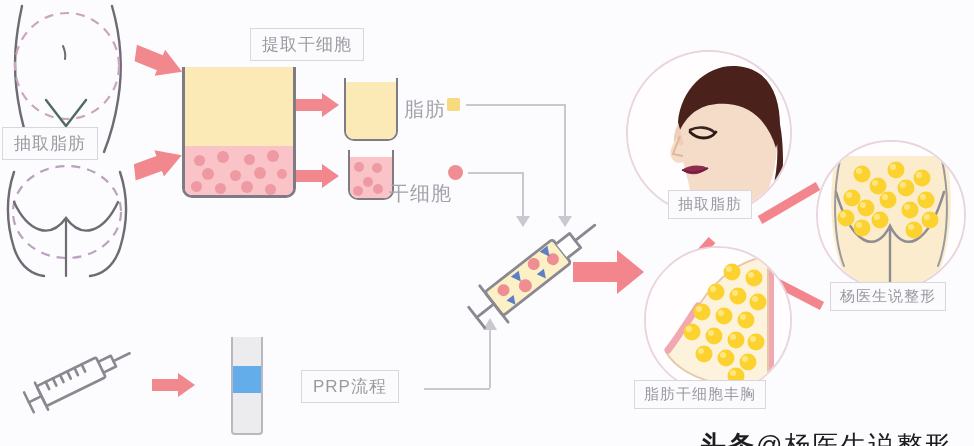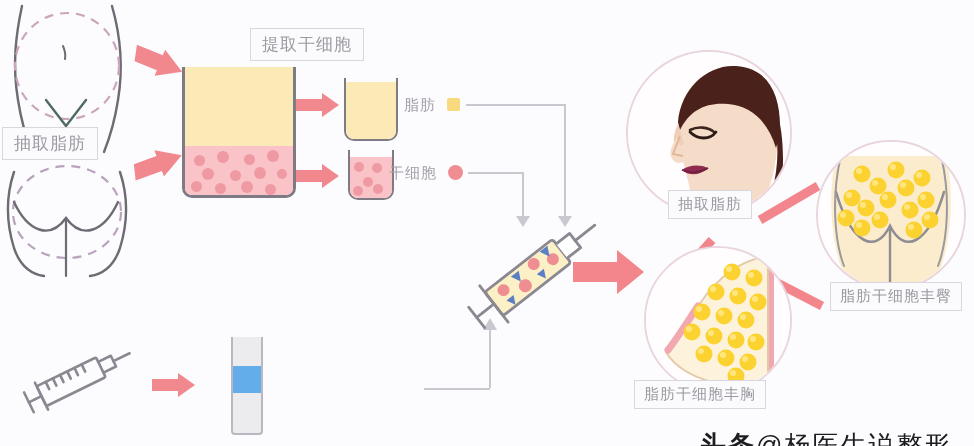--- a/index.html
+++ b/index.html
@@ -22,21 +22,21 @@
     letter-spacing:1px;
     padding:5px 11px;
     white-space:nowrap;
     line-height:1.25;
     box-sizing:border-box;
   }
   .chip.sm{font-size:15px;padding:4px 9px;}
 
   
   .legend-label{
-    position:absolute;color:#a3a1aa;font-size:15px;letter-spacing:1px;white-space:nowrap;
+    position:absolute;color:#a3a1aa;font-size:20px;letter-spacing:1px;white-space:nowrap;
   }
   .sw-square{position:absolute;width:13px;height:13px;background:#f7d97e;border-radius:2px;}
   .sw-circle{position:absolute;width:15px;height:15px;background:#ef8e92;border-radius:50%;}
 
   
   .ln{position:absolute;background:#c9c7cf;}
   .lnh{height:1.5px;}
   .lnv{width:1.5px;}
 
   
@@ -157,21 +157,21 @@
         <span class="dot-cell" style="left:54%;top:66%;width:10px;height:10px;"></span>
       </div>
     </div>
   </div>
 
   <div class="chip" style="left:250px;top:28px;text-align:center;">提取干细胞</div>
 
   <div class="legend-label" style="left:404px;top:96px;">脂肪</div>
   <span class="sw-square" style="left:447px;top:98px;"></span>
 
-  <div class="legend-label" style="left:389px;top:164px;">干细胞</div>
+  <div class="legend-label" style="left:389px;top:180px;">干细胞</div>
   <span class="sw-circle" style="left:448px;top:165px;"></span>
 
   <div class="ln lnh" style="left:466px;top:104px;width:99px;"></div>
   <div class="ln lnv" style="left:564px;top:104px;height:118px;"></div>
 
   <div class="ln lnh" style="left:468px;top:172px;width:55px;"></div>
   <div class="ln lnv" style="left:522px;top:172px;height:50px;"></div>
 
   <div class="arrow" style="left:558px;top:216px;">
     <svg width="14" height="12" viewBox="0 0 14 12">
@@ -202,20 +202,21 @@
   <div class="arrow" style="left:152px;top:372px;">
     <svg width="44" height="26" viewBox="0 0 44 26">
       <path d="M0 7 L26 7 L26 1 L43 13 L26 25 L26 19 L0 19 Z" fill="#f0888e"></path>
     </svg>
   </div>
 
   <div class="tube" style="left:231px;top:337px;width:32px;height:98px;">
     <div class="prp" style="top:30%;height:28%;"></div>
   </div>
 
+  <div class="chip" style="left:301px;top:370px;">PRP流程</div>
 
   <div class="ln lnh" style="left:424px;top:388px;width:66px;"></div>
   <div class="ln lnv" style="left:489px;top:330px;height:58px;"></div>
   <div class="arrow" style="left:483px;top:318px;">
     <svg width="14" height="12" viewBox="0 0 14 12">
         <path d="M7 0 L0 12 L14 12 Z" fill="#c9c7cf"></path>
       </svg>
   </div>
 
   <div class="abs" style="left:444px;top:208px;width:175px;height:135px;">
@@ -354,19 +355,19 @@
           <circle cx="59" cy="75" r="3" fill="#ffe680"></circle>
         <circle cx="112" cy="78" r="8.5" fill="#fcd230"></circle>
           <circle cx="109" cy="75" r="3" fill="#ffe680"></circle>
         <circle cx="44" cy="86" r="8.5" fill="#fcd230"></circle>
           <circle cx="41" cy="83" r="3" fill="#ffe680"></circle>
         <circle cx="96" cy="88" r="8.5" fill="#fcd230"></circle>
           <circle cx="93" cy="85" r="3" fill="#ffe680"></circle>
       </g>
     </svg>
   </div>
-  <div class="chip sm" style="left:830px;top:282px;">脂肪干细胞丰臀</div>
+  <div class="chip sm" style="left:830px;top:282px;">杨医生说整形</div>
 
   <div class="wm" style="left:700px;top:428px;">
     <span>头条</span><span class="at">@杨医生说整形</span>
   </div>
 
 </div>
 
 </body></html>

